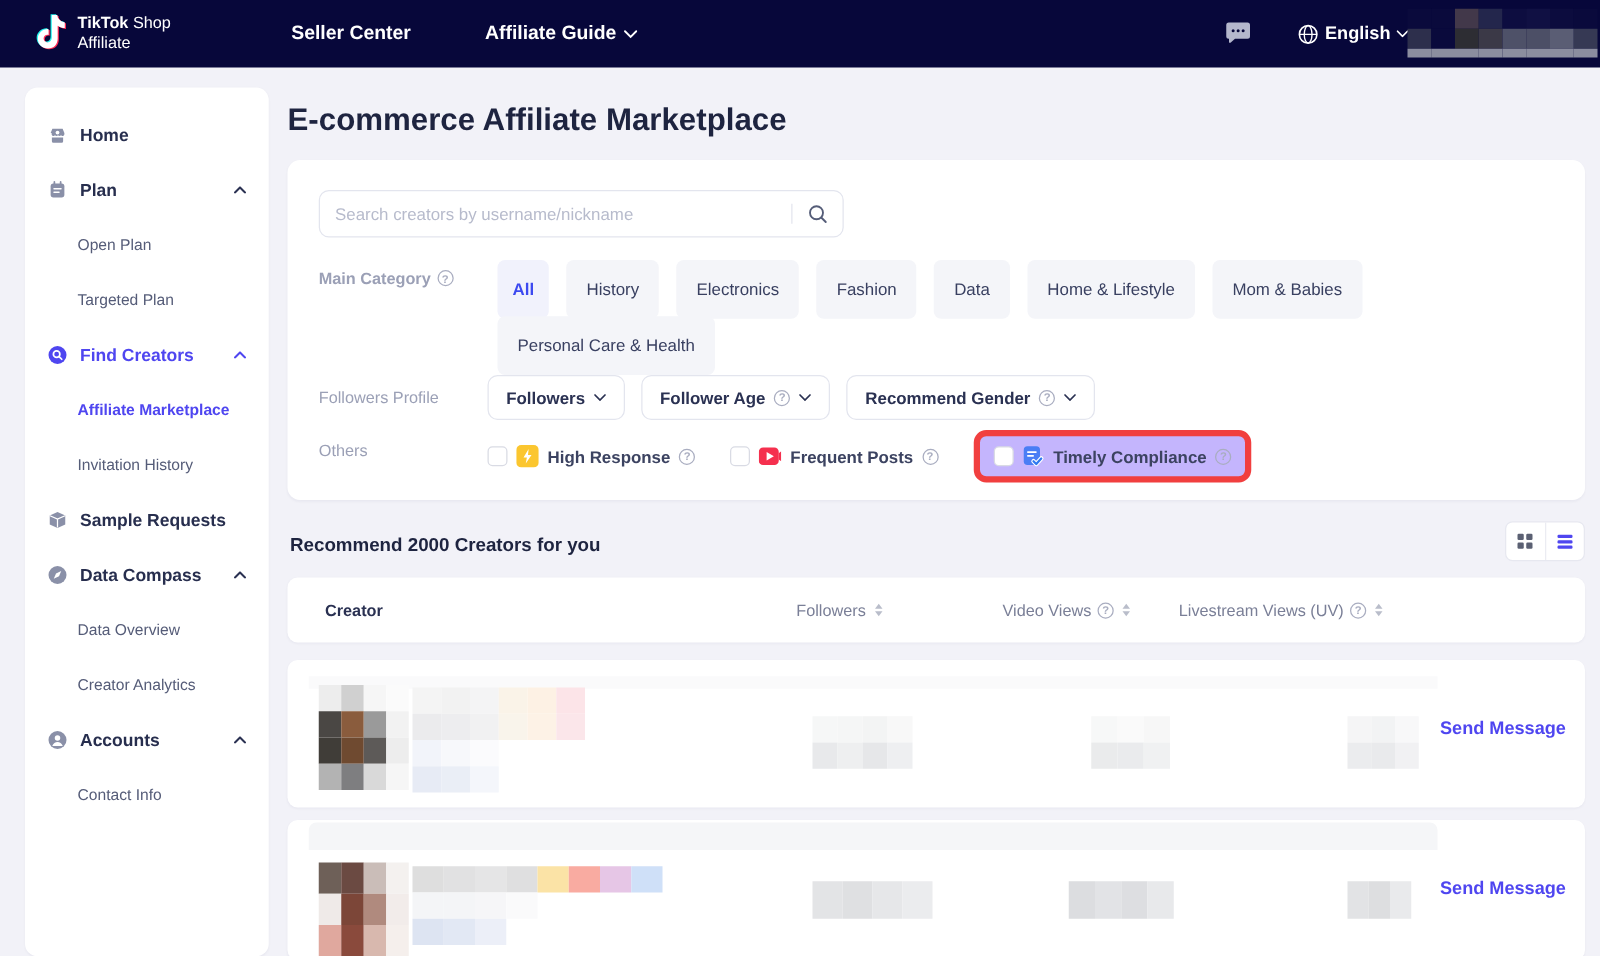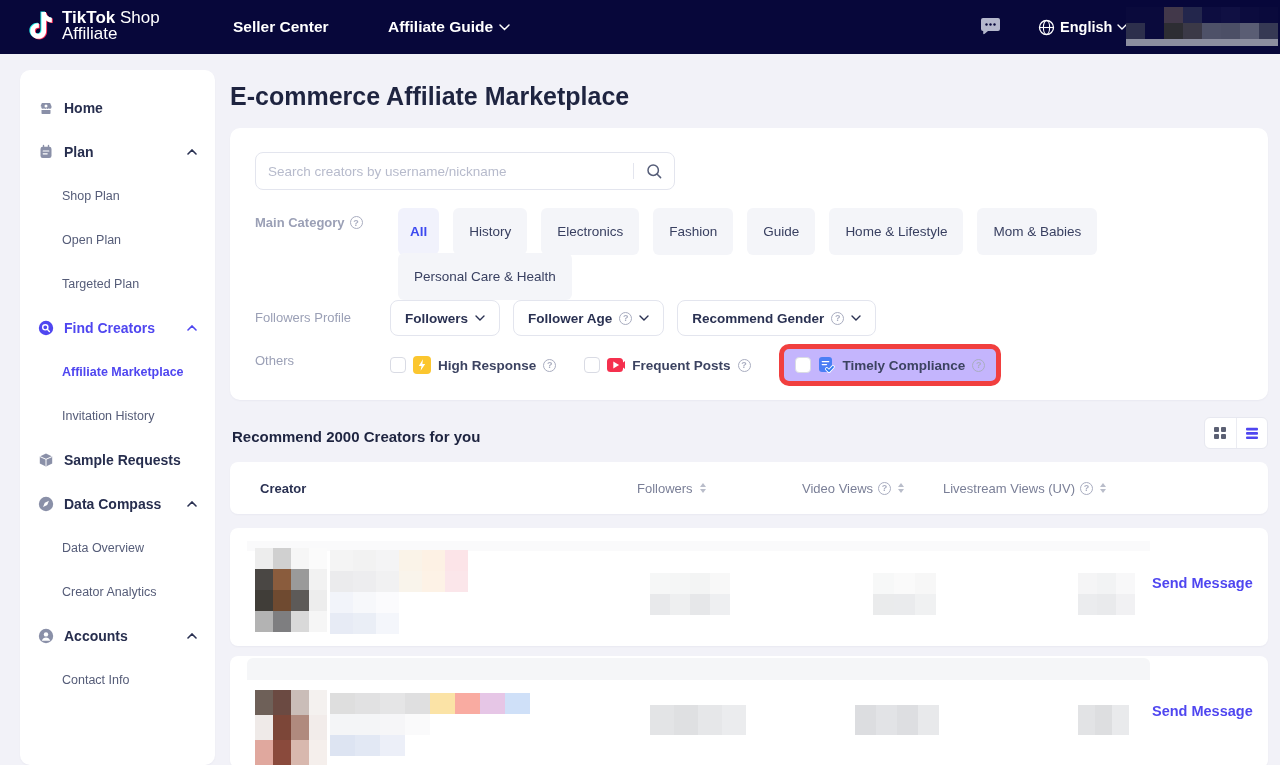--- a/index.html
+++ b/index.html
@@ -3,21 +3,21 @@
 <meta charset="utf-8">
 <style>
   * { margin:0; padding:0; box-sizing:border-box; }
   html,body { width:1280px; height:765px; overflow:hidden; }
   body { font-family:"Liberation Sans", sans-serif; background:#f2f2f8; color:#20263f; }
   .screen { position:relative; width:1280px; height:765px; overflow:hidden; }
 
   
   .topnav { position:absolute; left:0; top:0; width:1280px; height:54px; background:#07073a; z-index:10; }
   .logo { position:absolute; left:28px; top:10px; display:flex; align-items:center; gap:8px; cursor:pointer; }
-  .logo-text { color:#fff; line-height:16px; font-size:17px; }
+  .logo-text { color:#fff; line-height:16px; font-size:13px; }
   .logo-text .bold { font-weight:700; }
   .navlink { position:absolute; top:0; height:54px; display:flex; align-items:center; gap:6px; color:#fff; font-size:15.5px; font-weight:600; cursor:pointer; }
   .nl-seller { left:233px; }
   .nl-guide { left:388px; }
   .nav-right-icon { position:absolute; top:16px; cursor:pointer; }
   .chat { left:980px; }
   .lang { position:absolute; left:1038px; top:0; height:54px; display:flex; align-items:center; gap:5px; color:#fff; font-size:14.5px; font-weight:600; cursor:pointer; }
   .nav-blur { position:absolute; left:1126px; top:7px; cursor:pointer; }
 
   
@@ -190,23 +190,20 @@
           </svg>
       </span>
       <span class="sb-label">Plan</span>
       <span class="sb-chev">
         <svg width="10" height="6" viewBox="0 0 10 6">
             <path d="M1 5l4-4 4 4" stroke="#2a3152" stroke-width="1.6" fill="none" stroke-linecap="round"></path>
           </svg>
       </span>
     </div>
     <div class="sb-item sub">
-      <span class="sb-label">Shop Plan</span>
-    </div>
-    <div class="sb-item sub">
       <span class="sb-label">Open Plan</span>
     </div>
     <div class="sb-item sub">
       <span class="sb-label">Targeted Plan</span>
     </div>
     <div class="sb-item top active">
       <span class="sb-icon">
         <svg width="16" height="16" viewBox="0 0 16 16">
             <circle cx="8" cy="8" r="7.2" fill="#4f46f0"></circle>
             <circle cx="7.3" cy="7.3" r="2.6" stroke="#fff" stroke-width="1.4" fill="none"></circle>
@@ -292,21 +289,21 @@
 
       <div class="flt-label" style="top:87px;font-weight:bold;">
         <span>Main Category</span>
         <span class="qmark"></span>
       </div>
       <div class="chips">
         <button class="chip active">All</button>
         <button class="chip">History</button>
         <button class="chip">Electronics</button>
         <button class="chip">Fashion</button>
-        <button class="chip">Guide</button>
+        <button class="chip">Data</button>
         <button class="chip">Home &amp; Lifestyle</button>
         <button class="chip">Mom &amp; Babies</button>
       </div>
       <div class="chips2">
         <button class="chip">Personal Care &amp; Health</button>
       </div>
 
       <div class="flt-label" style="top:182px;">
         <span>Followers Profile</span>
       </div>

